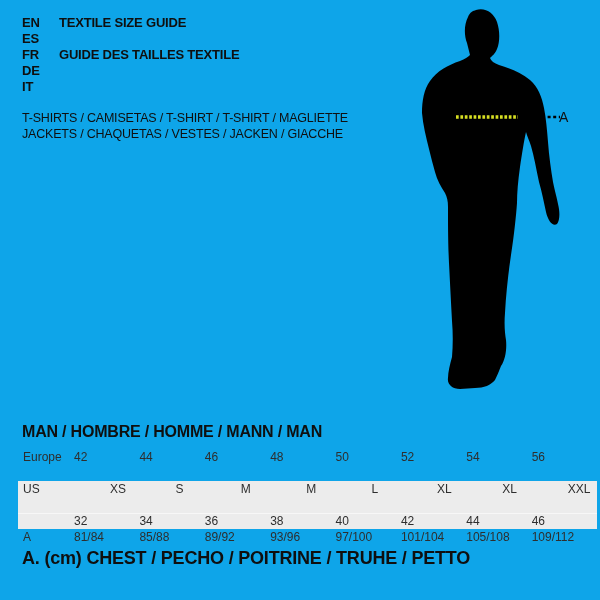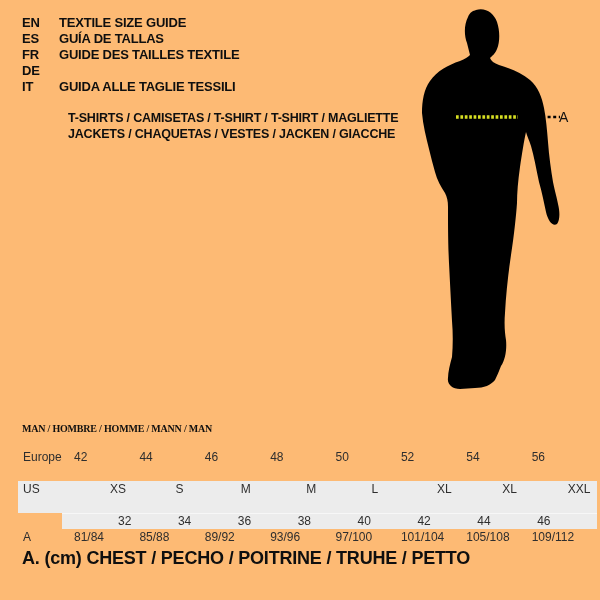--- a/index.html
+++ b/index.html
@@ -13,85 +13,82 @@
   .lang-row { display:flex; line-height:16px; }
   .lang-code, .lang-label {
     font-weight:700; font-size:13px; letter-spacing:-0.2px; color:#0f0f0f;
     white-space:nowrap;
   }
   .lang-code { width:37px; }
 
   
   .categories { position:absolute; left:22px; top:110px; }
   .category-line {
-    font-weight:700; font-size:12.5px; line-height:16px;
-    letter-spacing:-0.2px; color:#0f0f0f; white-space:nowrap;margin-left:46px;
+    font-weight:400; font-size:12.5px; line-height:16px;
+    letter-spacing:-0.2px; color:#0f0f0f; white-space:nowrap;
   }
 
   
   .figure { position:absolute; left:390px; top:0; width:210px; height:400px; }
   .measure-a {
     position:absolute; left:559px; top:109px;
     font-size:14px; font-weight:400; color:#111111;
   }
 
   
   .section-title {
     position:absolute; left:22px; top:423px;
-    font-weight:700; font-size:10px; letter-spacing:-0.2px; color:#0f0f0f;
+    font-weight:700; font-size:16px; letter-spacing:-0.2px; color:#0f0f0f;
     white-space:nowrap;
-    font-family:Liberation Serif, serif;
   }
 
   
   .size-table { position:absolute; left:18px; top:449px; width:579px; }
   .t-header {
     height:15px; line-height:15px; padding-left:5px;
     font-size:12px; color:#3d3d3d; letter-spacing:-0.1px;
     white-space:nowrap;
   }
   .t-row {
     display:grid; grid-template-columns:56px repeat(8, 1fr);
     height:32px; line-height:16px; font-size:12px; color:#2e2e2e;
   }
-  .t-row.stripe + .t-row.stripe { border-top:1px solid #f7f7f7; height:15px; line-height:15px;margin-left:44px; }
+  .t-row.stripe + .t-row.stripe { border-top:1px solid #f7f7f7; height:15px; line-height:15px; }
   .t-cell { text-align:left; }
   .t-label { text-align:left; padding-left:5px; }
 
   
   .footnote {
     position:absolute; left:22px; top:548px;
     font-weight:700; font-size:18px; letter-spacing:-0.2px; color:#0f0f0f;
     white-space:nowrap;
   }
 </style>
 </head>
 <body>
 
-<div class="canvas" style="background: #fdba74;">
+<div class="canvas" style="background: #0ea5e9;">
 
   <div class="lang-list">
       <div class="lang-row">
         <span class="lang-code">EN</span>
         <span class="lang-label">TEXTILE SIZE GUIDE</span>
       </div>
       <div class="lang-row">
         <span class="lang-code">ES</span>
-        <span class="lang-label">GUÍA DE TALLAS</span>
       </div>
       <div class="lang-row">
         <span class="lang-code">FR</span>
         <span class="lang-label">GUIDE DES TAILLES TEXTILE</span>
       </div>
       <div class="lang-row">
         <span class="lang-code">DE</span>
       </div>
       <div class="lang-row">
         <span class="lang-code">IT</span>
-        <span class="lang-label">GUIDA ALLE TAGLIE TESSILI</span>
       </div>
     </div>
 
   <div class="categories">
       <div class="category-line">T-SHIRTS / CAMISETAS / T-SHIRT / T-SHIRT / MAGLIETTE</div>
       <div class="category-line">JACKETS / CHAQUETAS / VESTES / JACKEN / GIACCHE</div>
     </div>
 
   <div class="figure">
     <svg width="210" height="400" viewBox="0 0 210 400">

